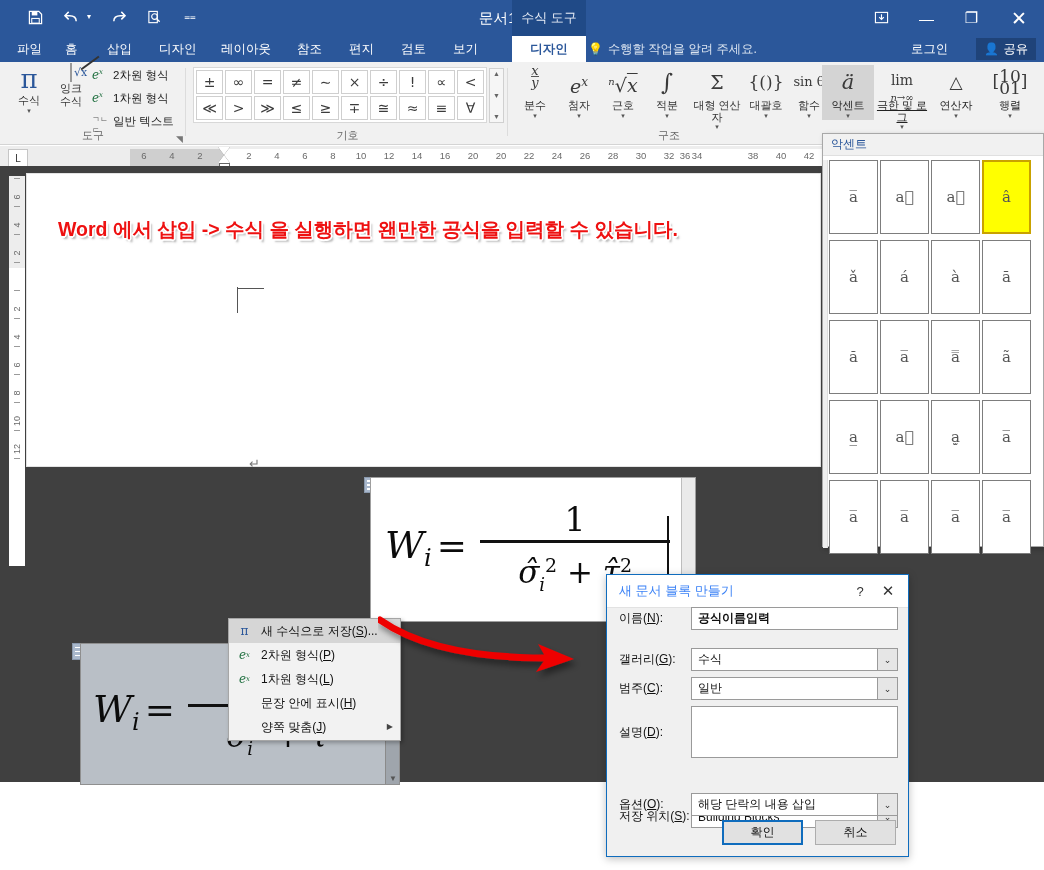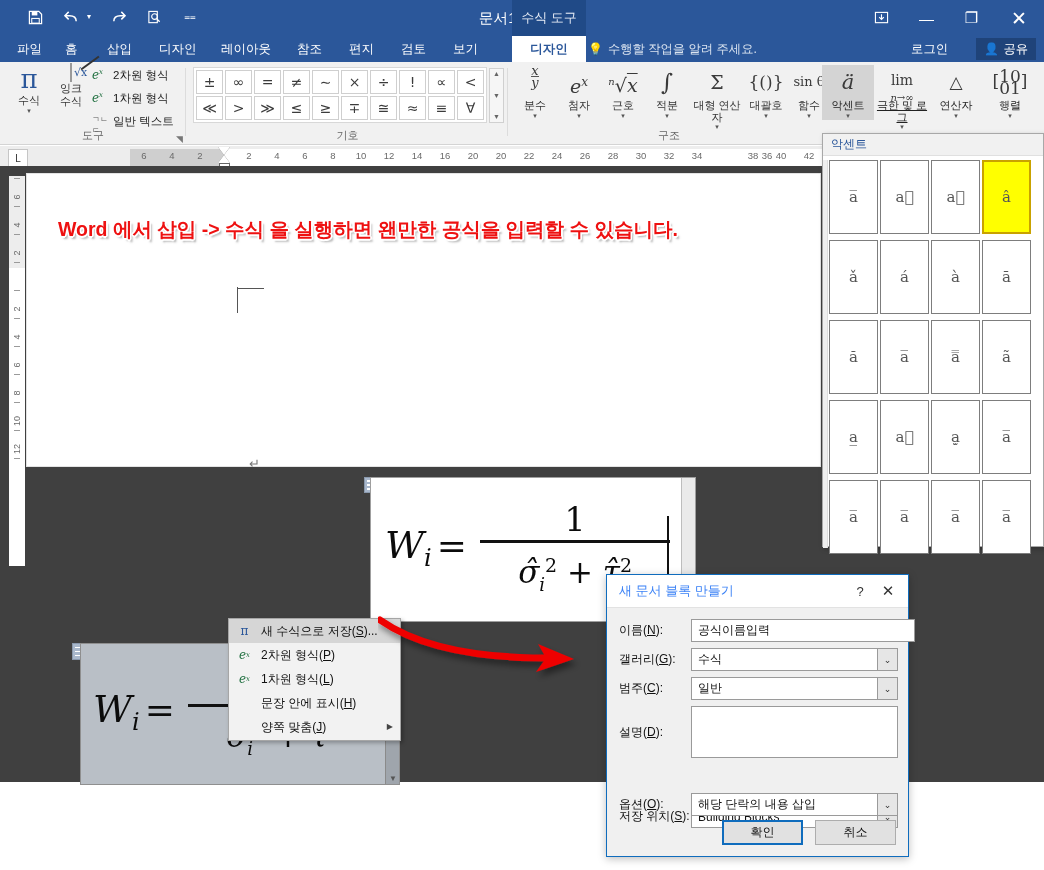--- a/index.html
+++ b/index.html
@@ -465,21 +465,21 @@
   <div class="rnum" style="left:438px;">16</div>
   <div class="rnum" style="left:466px;">20</div>
   <div class="rnum" style="left:494px;">20</div>
   <div class="rnum" style="left:522px;">22</div>
   <div class="rnum" style="left:550px;">24</div>
   <div class="rnum" style="left:578px;">26</div>
   <div class="rnum" style="left:606px;">28</div>
   <div class="rnum" style="left:634px;">30</div>
   <div class="rnum" style="left:662px;">32</div>
   <div class="rnum" style="left:690px;">34</div>
-  <div class="rnum" style="left:760px;">36</div>
+  <div class="rnum" style="left:678px;">36</div>
   <div class="rnum" style="left:746px;">38</div>
   <div class="rnum" style="left:774px;">40</div>
   <div class="rnum" style="left:802px;">42</div>
   <div class="rnum" style="left:830px;">44</div>
   <div id="indentTop"></div>
   <div id="indentBot"></div>
   <div id="indentSq"></div>
 </div>
 
 <div id="workspace">
@@ -658,23 +658,23 @@
   </div>
 </div>
 
 <div id="dialog">
   <div id="dlg-title">
     <span class="t">새 문서 블록 만들기</span>
     <span class="b">?</span>
     <span class="b x">✕</span>
   </div>
 
-  <div class="row" style="top:44px;justify-content:space-between;">
+  <div class="row" style="top:32px;justify-content:space-between;">
     <span class="rowlabel"><span>이름(</span><span class="acc">N</span><span>):</span></span>
-    <span class="field" style="width:224px;">공식이름입력</span>
+    <span class="field" style="width:207px;font-weight:bold;">공식이름입력</span>
   </div>
 
   <div class="row" style="top:73px;">
     <span class="rowlabel"><span>갤러리(</span><span class="acc">G</span><span>):</span></span>
     <span class="field combo" style="width:207px;">
       <span>수식</span>
       <span class="arr">⌄</span>
     </span>
   </div>
 

